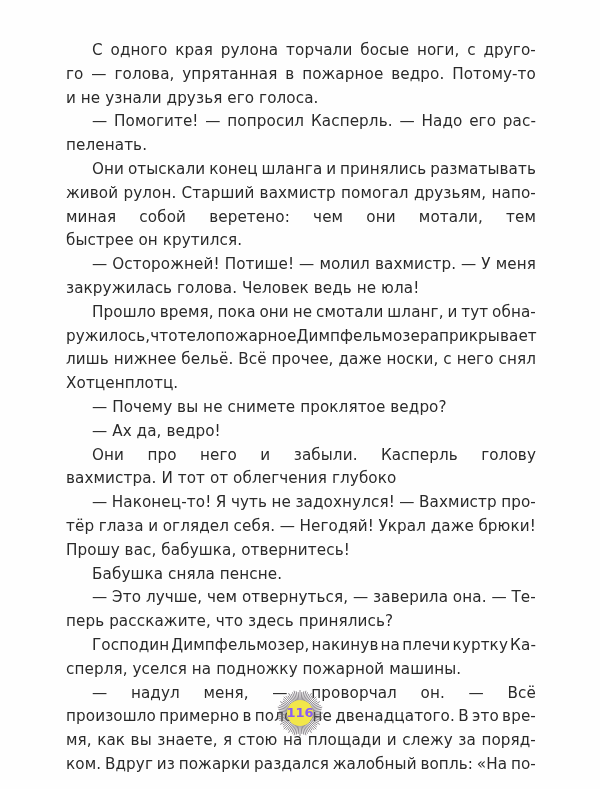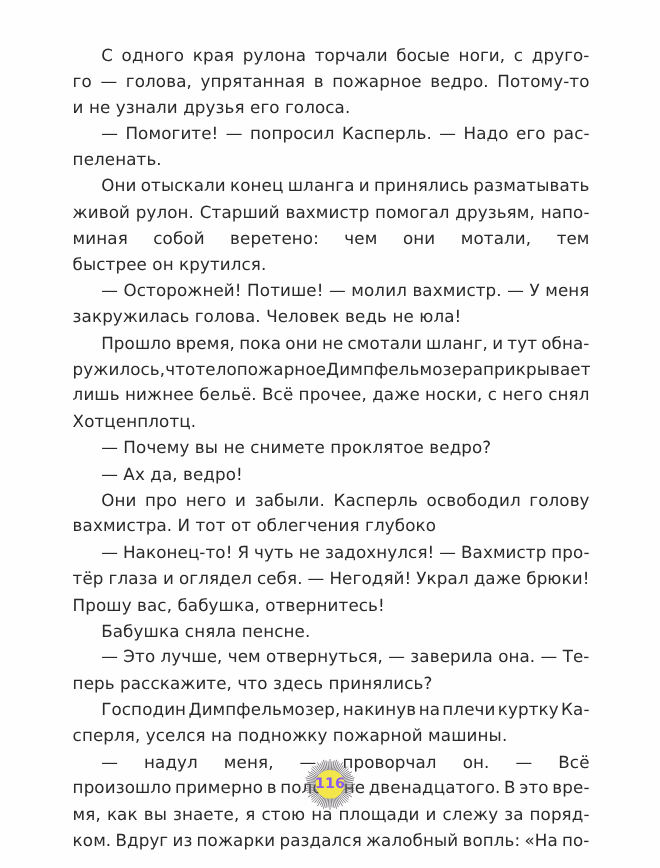--- a/index.html
+++ b/index.html
@@ -208,21 +208,20 @@
         <span class="w">да,</span>
         <span class="w">ведро!</span>
       </div>
       <div class="line indent">
         <span class="w">Они</span>
         <span class="w">про</span>
         <span class="w">него</span>
         <span class="w">и</span>
         <span class="w">забыли.</span>
         <span class="w">Касперль</span>
-        <span class="w">освободил</span>
         <span class="w">голову</span>
       </div>
       <div class="line last">
         <span class="w">вахмистра.</span>
         <span class="w">И</span>
         <span class="w">тот</span>
         <span class="w">от</span>
         <span class="w">облегчения</span>
         <span class="w">глубоко</span>
       </div>

